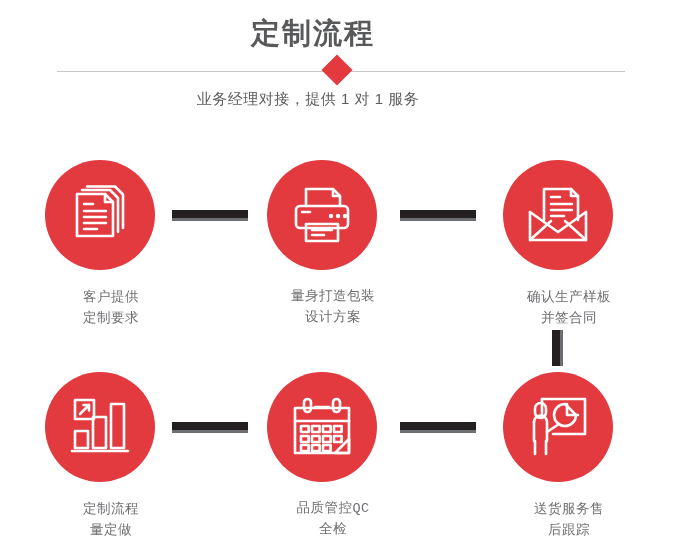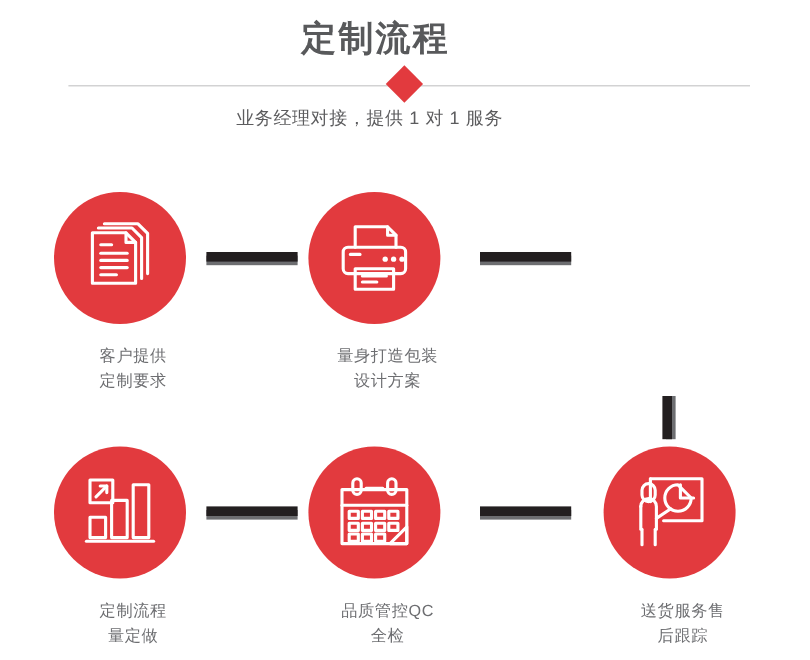--- a/index.html
+++ b/index.html
@@ -75,21 +75,21 @@
     left: 0; top: 145px;
     width: 675px;
     height: 405px;
   }
   .step {
     position: absolute;
     width: 200px;
     text-align: center;
   }
   .step-col-1 { left: 0px; }
-  .step-col-2 { left: 212px; }
+  .step-col-2 { left: 222px; font-family: Liberation Mono, monospace; }
   .step-col-3 { left: 458px; }
   .row-1 { top: 0px; }
   .row-2 { top: 212px; }
 
   .circle {
     position: relative;
     width: 110px;
     height: 110px;
     margin: 15px auto 0 auto;
     border-radius: 50%;
@@ -192,20 +192,40 @@
           <path d="M15 40 H47 V57 H15 Z"></path>
           <path d="M21 46 H41"></path>
           <path d="M21 51 H33"></path>
         </svg>
       </span>
     </div>
     <div class="step-label">量身打造包装
 设计方案</div>
   </div>
 
+  <div class="step step-col-3 row-1">
+    <div class="circle">
+      <span>
+        <svg width="64" height="58" viewBox="0 0 64 58" fill="none" stroke="#ffffff" stroke-width="2.6" stroke-linejoin="round" stroke-linecap="round">
+          <path d="M18 34 V3 H45 L52 10 V34"></path>
+          <path d="M45 3 V10 H52"></path>
+          <path d="M25 11 H34"></path>
+          <path d="M25 18 H46"></path>
+          <path d="M25 24 H46"></path>
+          <path d="M25 30 H38"></path>
+          <path d="M4 26 L32 46 L60 26"></path>
+          <path d="M4 26 V54 H60 V26"></path>
+          <path d="M4 54 L25 35"></path>
+          <path d="M60 54 L39 35"></path>
+        </svg>
+      </span>
+    </div>
+    <div class="step-label">确认生产样板
+并签合同</div>
+  </div>
 
   <div class="step step-col-1 row-2">
     <div class="circle">
       <span>
         <svg width="60" height="58" viewBox="0 0 60 58" fill="none" stroke="#ffffff" stroke-width="2.6" stroke-linejoin="round" stroke-linecap="round">
           <rect x="5" y="2" width="19" height="19"></rect>
           <path d="M10 16 L19 7"></path>
           <path d="M13.5 7 H19 V12.5"></path>
           <rect x="5" y="33" width="13" height="17"></rect>
           <rect x="23" y="19" width="13" height="31"></rect>

